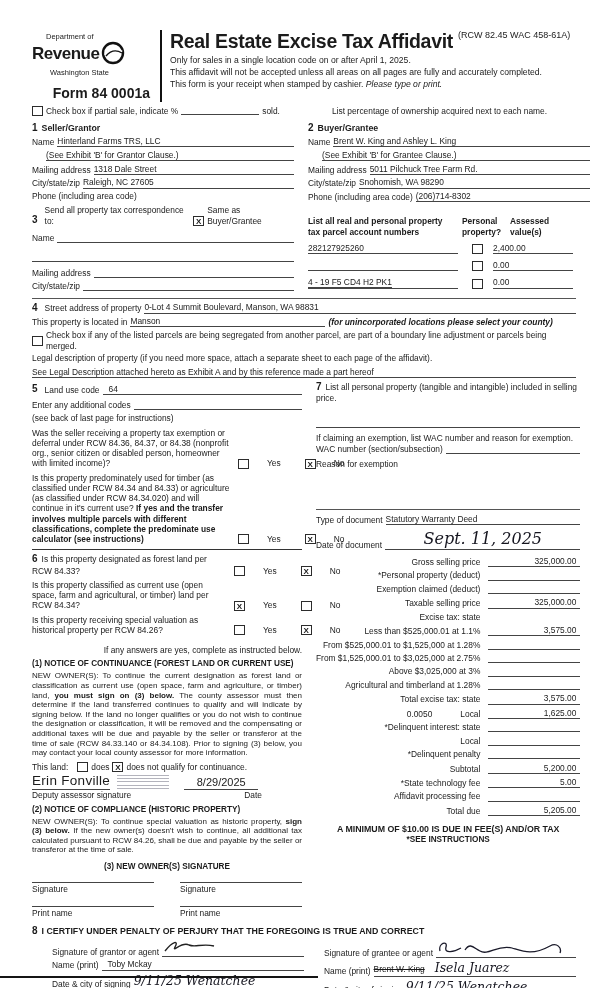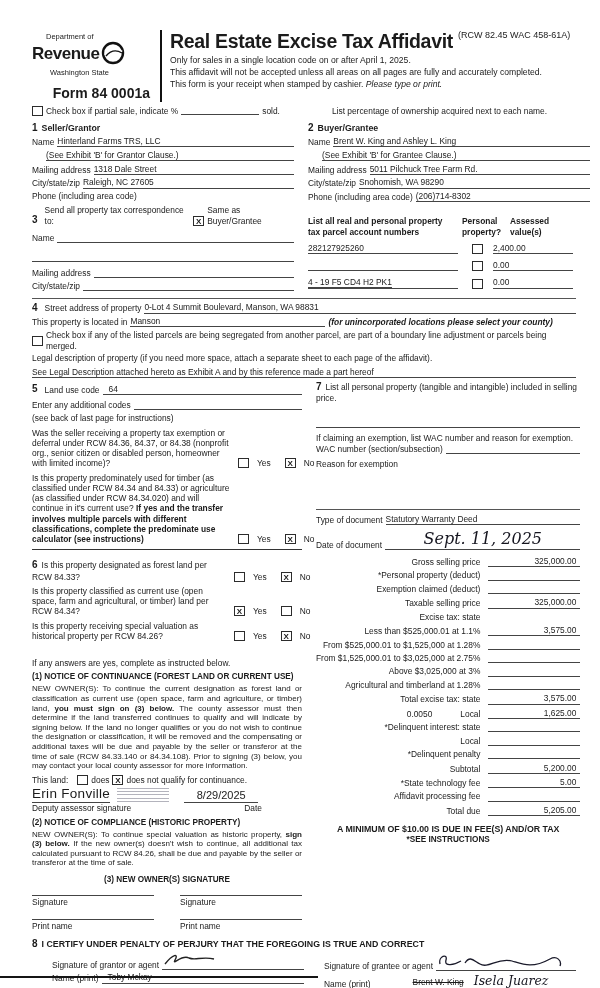--- a/index.html
+++ b/index.html
@@ -49,21 +49,21 @@
   .parcel-cb { margin:0 10px 0 14px; }
   .parcel-val { width:80px; border-bottom:1px solid #444; min-height:9px; }
   
   .sec4 { border-top:1px solid #555; margin-top:4px; padding-top:3px; }
   
   .mid { display:flex; margin-top:2px; }
   .lcol { width:276px; flex:none; padding-right:6px; }
   .rcol { flex:1; padding-left:8px; }
   .q { display:flex; align-items:flex-end; margin-top:4px; }
   .qtext { width:196px; flex:none; }
-  .yn { display:flex; align-items:flex-start; gap:8px; white-space:nowrap; margin-left:auto; }
+  .yn { display:flex; align-items:flex-end; gap:18px; white-space:nowrap; margin-left:auto; }
   .yn .cb { margin-left:6px; }
   .para { font-size:8px; line-height:1.2; margin-top:2px; text-align:justify; }
   .nt { font-weight:bold; font-size:8.2px; margin-top:4px; }
   .center { text-align:center; }
   
   .mrow { display:flex; align-items:flex-end; justify-content:flex-end; margin-top:3.2px; }
   .mlabel { text-align:right; white-space:nowrap; }
   .mval { width:92px; border-bottom:1px solid #444; text-align:right; margin-left:8px; min-height:9px; padding-right:4px; }
   
   .sig-grid { display:flex; gap:26px; margin-top:10px; }
@@ -260,21 +260,21 @@
       <div class="q">
         <span class="qtext" style="width:200px;"><span>Is this property predominately used for timber (as classified under RCW 84.34 and 84.33) or agriculture (as classified under RCW 84.34.020) and will continue in it's current use? </span><span class="b">If yes and the transfer involves multiple parcels with different classifications, complete the predominate use calculator (see instructions)</span></span>
         <span class="yn">
             <span class="cb"></span>
             <span>Yes</span>
             <span class="cb">X</span>
             <span>No</span>
           </span>
       </div>
 
-      <div style="border-top:1.4px solid #333; margin-top:5px; padding-top:9px;">
+      <div style="border-top:1.4px solid #333; margin-top:5px; padding-top:3px;">
         <div class="q" style="margin-top:0;">
           <span class="qtext"><span class="sec-num">6</span><span>Is this property designated as forest land per RCW 84.33?</span></span>
           <span class="yn">
               <span class="cb"></span>
               <span>Yes</span>
               <span class="cb">X</span>
               <span>No</span>
             </span>
         </div>
         <div class="q">
@@ -288,21 +288,21 @@
         </div>
         <div class="q">
           <span class="qtext">Is this property receiving special valuation as historical property per RCW 84.26?</span>
           <span class="yn">
               <span class="cb"></span>
               <span>Yes</span>
               <span class="cb">X</span>
               <span>No</span>
             </span>
         </div>
-        <div style="margin-top:17px;">If any answers are yes, complete as instructed below.</div>
+        <div style="margin-top:10px;text-align:right;">If any answers are yes, complete as instructed below.</div>
 
         <div class="nt">(1) NOTICE OF CONTINUANCE (FOREST LAND OR CURRENT USE)</div>
         <div class="para"><span>NEW OWNER(S): To continue the current designation as forest land or classification as current use (open space, farm and agriculture, or timber) land, </span><span class="b">you must sign on (3) below.</span><span> The county assessor must then determine if the land transferred continues to qualify and will indicate by signing below. If the land no longer qualifies or you do not wish to continue the designation or classification, it will be removed and the compensating or additional taxes will be due and payable by the seller or transferor at the time of sale (RCW 84.33.140 or 84.34.108). Prior to signing (3) below, you may contact your local county assessor for more information.</span></div>
 
         <div class="row" style="margin-top:4px;">
           <span>This land:</span>
           <span class="cb" style="margin-left:6px;"></span>
           <span>does</span>
           <span class="cb">X</span>
           <span>does not qualify for continuance.</span>
@@ -468,21 +468,21 @@
       </div>
       <div style="flex:1;">
         <div class="frow">
             <span class="lbl">Signature of grantee or agent</span>
           <span class="fill"><svg width="130" height="16" viewBox="0 0 130 16">
                 <path d="M4 12 C2 4, 12 1, 10 8 C8 15, 18 13, 25 9 M29 11 c5 -8, 9 -2, 15 1 c8 5, 18 -7, 32 -3 c10 3, 20 8, 38 -2 c7 -4, 12 2, 10 7" stroke="#1a1a2a" fill="none" stroke-width="1.3"></path>
               </svg></span>
           </div>
         <div class="frow">
             <span class="lbl">Name (print)</span>
-          <span class="fill"><span style="text-decoration:line-through;margin-left:39px;">Brent W. King</span><span class="hand" style="margin-left:10px;">Isela Juarez</span></span>
+          <span class="fill"><span style="text-decoration:line-through;">Brent W. King</span><span class="hand" style="margin-left:10px;">Isela Juarez</span></span>
           </div>
         <div class="frow">
             <span class="lbl">Date &amp; city of signing</span>
             <span class="fill"><span class="hand">9/11/25  Wenatchee</span></span>
           </div>
       </div>
     </div>
   </div>
 
   <div class="bottom-frag"></div>

